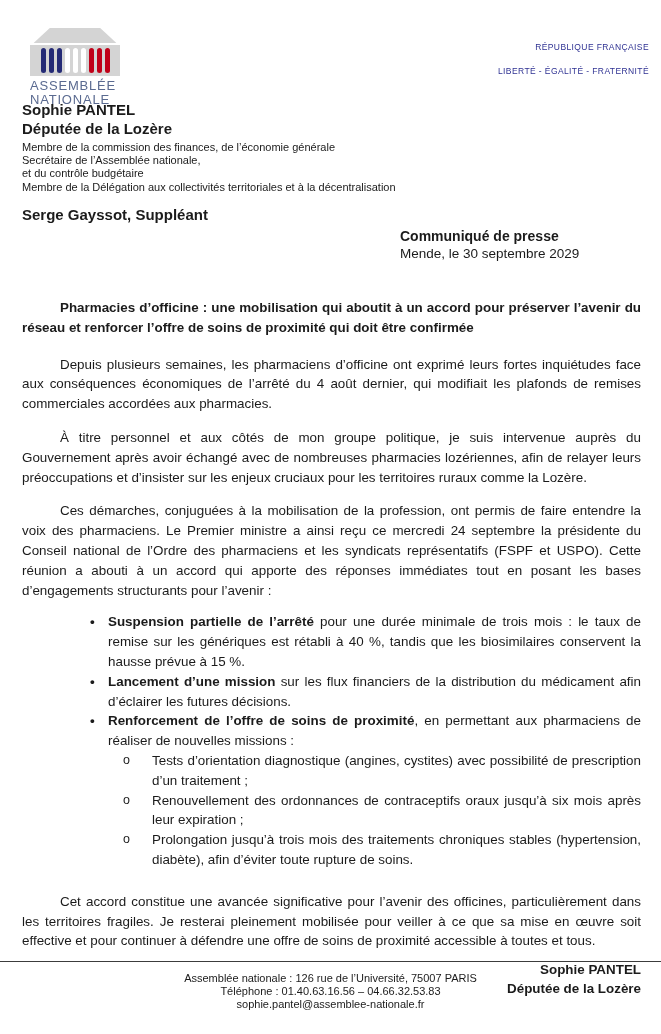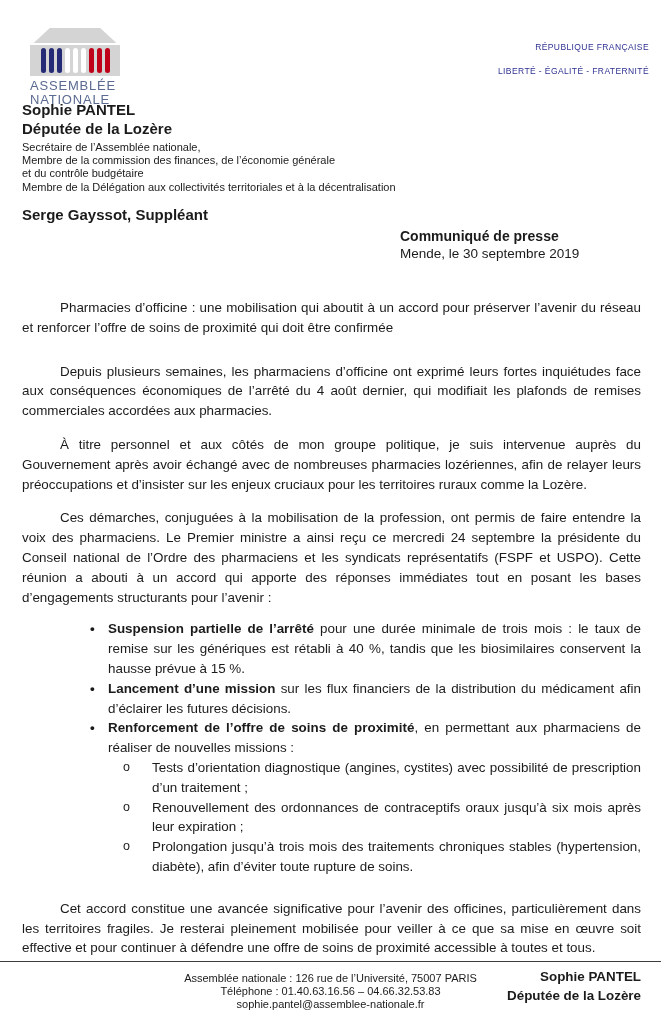--- a/index.html
+++ b/index.html
@@ -52,21 +52,21 @@
   
   .press { position:absolute; left:400px; top:227px; }
   .press .label { font-size:14px; font-weight:bold; line-height:18px; }
   .press .dateline { font-size:13.5px; line-height:18px; }
 
   
   .content {
     position:absolute; left:22px; right:20px; top:298px;
     font-size:13.4px; line-height:19.8px; text-align:justify;
   }
-  .doc-title { font-weight:normal; text-indent:38px; margin-bottom:24px; }
+  .doc-title { font-weight:bold; text-indent:38px; margin-bottom:17px; }
   .content p.body-par { text-indent:38px; margin-bottom:14px; }
   .content p.no-gap { margin-bottom:0; }
 
   ul.bullets { list-style:none; margin:12px 0 0 68px; }
   ul.bullets > li { display:flex; flex-direction:row; }
   ul.bullets > li.has-sub { flex-direction:column; }
   .b-row { display:flex; }
   .b-marker { flex:0 0 18px; font-weight:bold; }
   .b-text { flex:1; text-align:justify; }
   ul.subs { list-style:none; margin-left:29px; }
@@ -113,31 +113,31 @@
 
   <div class="republique">
     <div class="rf-line1">RÉPUBLIQUE FRANÇAISE</div>
     <div>LIBERTÉ - ÉGALITÉ - FRATERNITÉ</div>
   </div>
 
   <div class="identity">
     <div class="name">Sophie PANTEL</div>
     <div class="title">Députée de la Lozère</div>
     <div class="roles">
+      <div>Membre de la commission des finances, de l’économie générale</div>
       <div>Secrétaire de l’Assemblée nationale,</div>
-      <div>Membre de la commission des finances, de l’économie générale</div>
       <div>et du contrôle budgétaire</div>
       <div>Membre de la Délégation aux collectivités territoriales et à la décentralisation</div>
     </div>
     <div class="substitute">Serge Gayssot, Suppléant</div>
   </div>
 
   <div class="press">
     <div class="label">Communiqué de presse</div>
-    <div class="dateline">Mende, le 30 septembre 2019</div>
+    <div class="dateline">Mende, le 30 septembre 2029</div>
   </div>
 
   <div class="content">
     <div class="doc-title">Pharmacies d’officine : une mobilisation qui aboutit à un accord pour préserver l’avenir du réseau et renforcer l’offre de soins de proximité qui doit être confirmée</div>
 
     <p class="body-par">Depuis plusieurs semaines, les pharmaciens d’officine ont exprimé leurs fortes inquiétudes face aux conséquences économiques de l’arrêté du 4 août dernier, qui modifiait les plafonds de remises commerciales accordées aux pharmacies.</p>
     <p class="body-par">À titre personnel et aux côtés de mon groupe politique, je suis intervenue auprès du Gouvernement après avoir échangé avec de nombreuses pharmacies lozériennes, afin de relayer leurs préoccupations et d’insister sur les enjeux cruciaux pour les territoires ruraux comme la Lozère.</p>
     <p class="body-par no-gap">Ces démarches, conjuguées à la mobilisation de la profession, ont permis de faire entendre la voix des pharmaciens. Le Premier ministre a ainsi reçu ce mercredi 24 septembre la présidente du Conseil national de l’Ordre des pharmaciens et les syndicats représentatifs (FSPF et USPO). Cette réunion a abouti à un accord qui apporte des réponses immédiates tout en posant les bases d’engagements structurants pour l’avenir :</p>
 
     <ul class="bullets">

